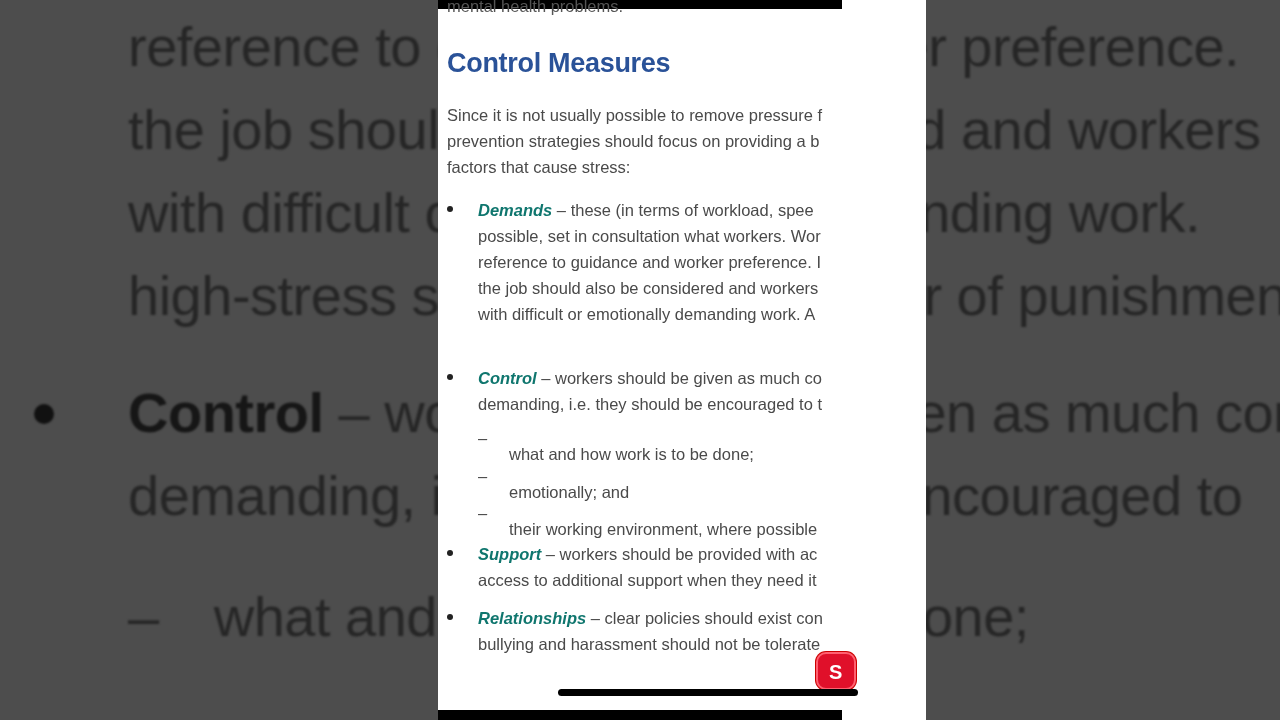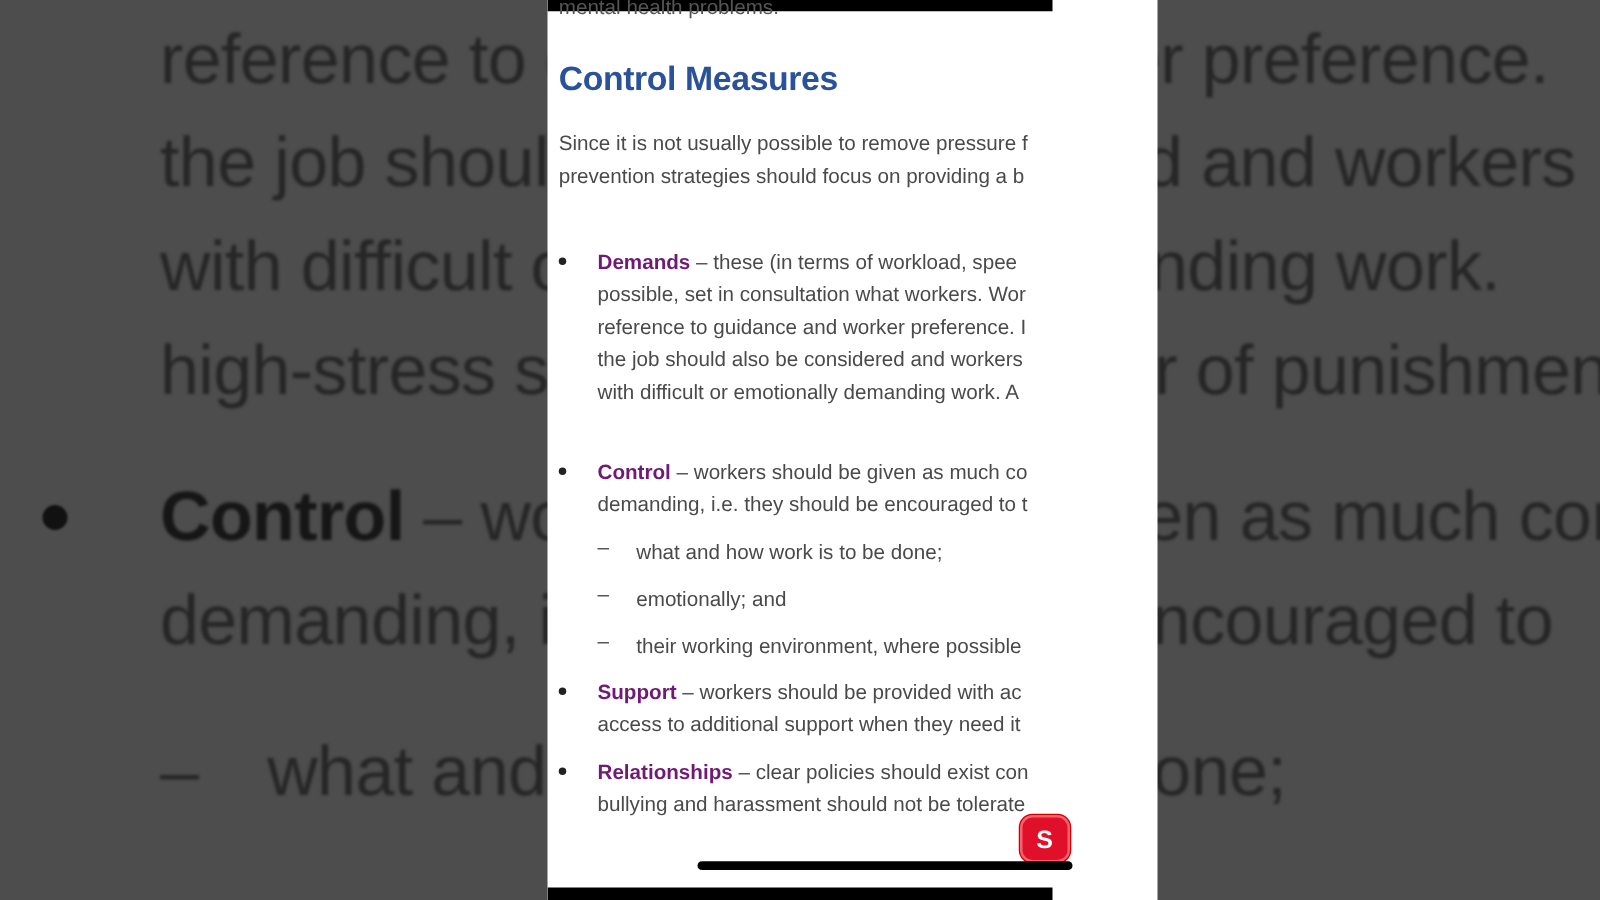--- a/index.html
+++ b/index.html
@@ -17,24 +17,24 @@
   .phone { position: absolute; left: 438px; top: 0; width: 488px; height: 720px; background: #ffffff; overflow: hidden; }
   .phone-top-bar { position: absolute; left: 0; top: 0; width: 404px; height: 9px; background: #000; }
   .phone-bottom-bar { position: absolute; left: 0; bottom: 0; width: 404px; height: 10px; background: #000; }
   .doc { position: absolute; left: 9px; top: 0; width: 600px; color: #4a4a4a; font-size: 16.5px; }
   .cut-line { position: absolute; left: 0; top: -3px; font-size: 16.5px; color: #555; white-space: nowrap; }
   .heading { position: absolute; left: 0; top: 48px; font-size: 27px; font-weight: bold; color: #2a5298; white-space: nowrap; letter-spacing: -0.3px; }
   .para { position: absolute; left: 0; top: 102px; line-height: 26px; white-space: nowrap; }
   .bullet { position: absolute; left: 0; white-space: nowrap; }
   .bullet-dot { position: absolute; left: 0; top: 9px; width: 6px; height: 6px; border-radius: 50%; background: #222; }
   .bullet-body { position: absolute; left: 31px; top: 0; line-height: 26px; }
-  .bullet-body b { color: #701a75; }
+  .bullet-body b { color: #0f766e; font-style: italic; }
   .sub { position: absolute; left: 31px; white-space: nowrap; }
   .sub-dash { position: absolute; left: 0; top: 0; }
-  .sub-text { position: absolute; left: 31px; top: 4px; }
+  .sub-text { position: absolute; left: 31px; top: 16px; }
 
   .home-indicator { position: absolute; left: 120px; top: 689px; width: 300px; height: 7px; border-radius: 4px; background: #000; }
   .red-badge { position: absolute; left: 378px; top: 652px; width: 40px; height: 38px; border-radius: 10px; background: #e0102a; border: 2px solid #ff6070; box-shadow: 0 0 0 1px #c00; }
   .red-badge span { position: absolute; left: 11px; top: 7px; color: #fff; font-weight: bold; font-size: 20px; }
 </style>
 </head>
 <body>
 
 <div class="bg">
   <div class="bg-text" style="left:0;top:0;width:1280px;height:720px;">
@@ -57,20 +57,21 @@
 <div class="phone">
   <div class="phone-top-bar"></div>
 
   <div class="doc">
     <div class="cut-line">mental health problems.</div>
     <div class="heading">Control Measures</div>
 
     <div class="para">
       <div>Since it is not usually possible to remove pressure f</div>
       <div>prevention strategies should focus on providing a b</div>
+      <div>factors that cause stress:</div>
     </div>
 
     <div class="bullet" style="top:197px;">
       <div class="bullet-dot"></div>
       <div class="bullet-body">
         <div><b>Demands</b><span> – these (in terms of workload, spee</span></div>
         <div>possible, set in consultation what workers. Wor</div>
         <div>reference to guidance and worker preference. I</div>
         <div>the job should also be considered and workers</div>
         <div>with difficult or emotionally demanding work. A</div>

